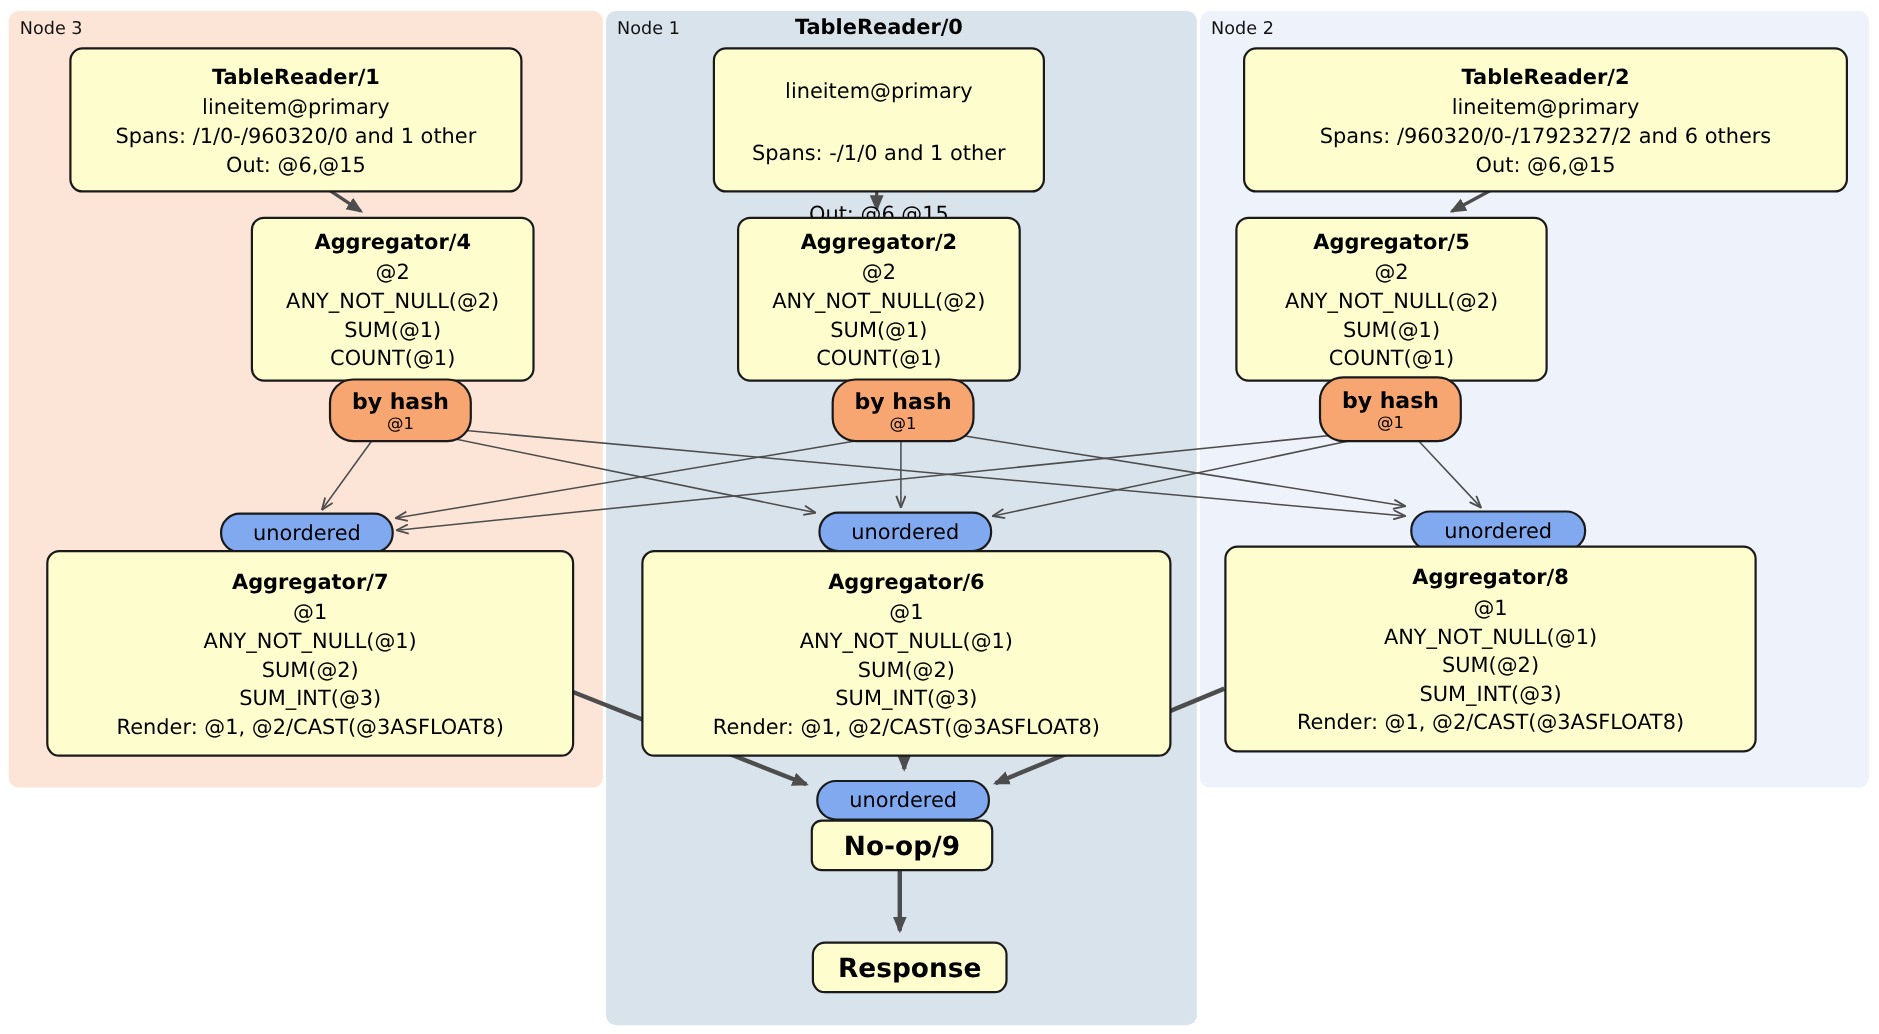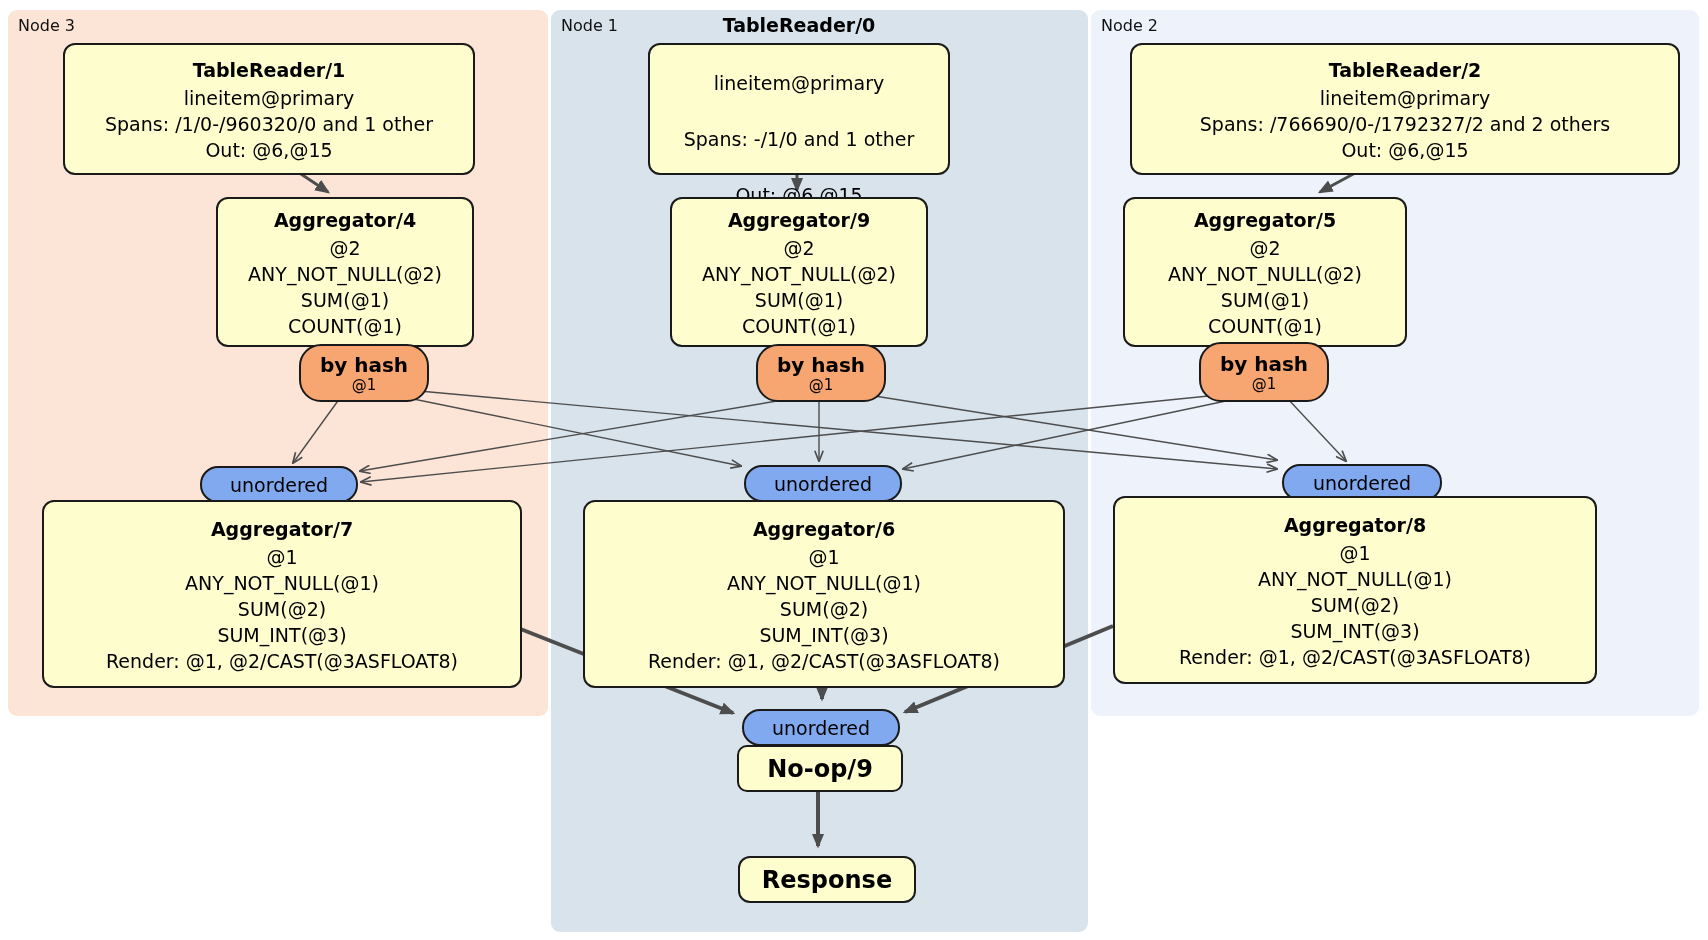--- a/index.html
+++ b/index.html
@@ -81,21 +81,21 @@
       <line x1="818" y1="790" x2="818" y2="846" marker-end="url(#mthick)"></line>
     </g>
   </svg>
 
   <div class="proc" style="left:63px;top:43px;width:408px;height:128px;">
     <div class="proc-title">TableReader/1</div>
     <div class="proc-line">lineitem@primary</div>
     <div class="proc-line">Spans: /1/0-/960320/0 and 1 other</div>
     <div class="proc-line">Out: @6,@15</div>
   </div>
-  <div class="proc" style="left:216px;top:197px;width:254px;height:146px;">
+  <div class="proc" style="left:228px;top:197px;width:254px;height:146px;">
     <div class="proc-title">Aggregator/4</div>
     <div class="proc-line">@2</div>
     <div class="proc-line">ANY_NOT_NULL(@2)</div>
     <div class="proc-line">SUM(@1)</div>
     <div class="proc-line">COUNT(@1)</div>
   </div>
   <div class="router" style="left:299px;top:344px;width:126px;height:54px;">
     <div class="router-label">by hash</div>
     <div class="router-detail">@1</div>
   </div>
@@ -109,21 +109,21 @@
     <div class="proc-line">Render: @1, @2/CAST(@3ASFLOAT8)</div>
   </div>
 
   <div class="proc" style="left:648px;top:43px;width:298px;height:128px;gap:30px;">
     <div class="proc-title">TableReader/0</div>
     <div class="proc-line">lineitem@primary</div>
     <div class="proc-line">Spans: -/1/0 and 1 other</div>
     <div class="proc-line">Out: @6,@15</div>
   </div>
   <div class="proc" style="left:670px;top:197px;width:254px;height:146px;">
-    <div class="proc-title">Aggregator/9</div>
+    <div class="proc-title">Aggregator/2</div>
     <div class="proc-line">@2</div>
     <div class="proc-line">ANY_NOT_NULL(@2)</div>
     <div class="proc-line">SUM(@1)</div>
     <div class="proc-line">COUNT(@1)</div>
   </div>
   <div class="router" style="left:756px;top:344px;width:126px;height:54px;">
     <div class="router-label">by hash</div>
     <div class="router-detail">@1</div>
   </div>
   <div class="sync" style="left:744px;top:465px;width:154px;height:33px;">unordered</div>
@@ -139,21 +139,21 @@
   <div class="proc" style="left:737px;top:745px;width:162px;height:43px;border-radius:10px;">
     <div class="proc-title big-title">No-op/9</div>
   </div>
   <div class="proc" style="left:738px;top:856px;width:174px;height:43px;border-radius:12px;">
     <div class="proc-title big-title">Response</div>
   </div>
 
   <div class="proc" style="left:1130px;top:43px;width:546px;height:128px;">
     <div class="proc-title">TableReader/2</div>
     <div class="proc-line">lineitem@primary</div>
-    <div class="proc-line">Spans: /766690/0-/1792327/2 and 2 others</div>
+    <div class="proc-line">Spans: /960320/0-/1792327/2 and 6 others</div>
     <div class="proc-line">Out: @6,@15</div>
   </div>
   <div class="proc" style="left:1123px;top:197px;width:280px;height:146px;">
     <div class="proc-title">Aggregator/5</div>
     <div class="proc-line">@2</div>
     <div class="proc-line">ANY_NOT_NULL(@2)</div>
     <div class="proc-line">SUM(@1)</div>
     <div class="proc-line">COUNT(@1)</div>
   </div>
   <div class="router" style="left:1199px;top:342px;width:126px;height:56px;">

